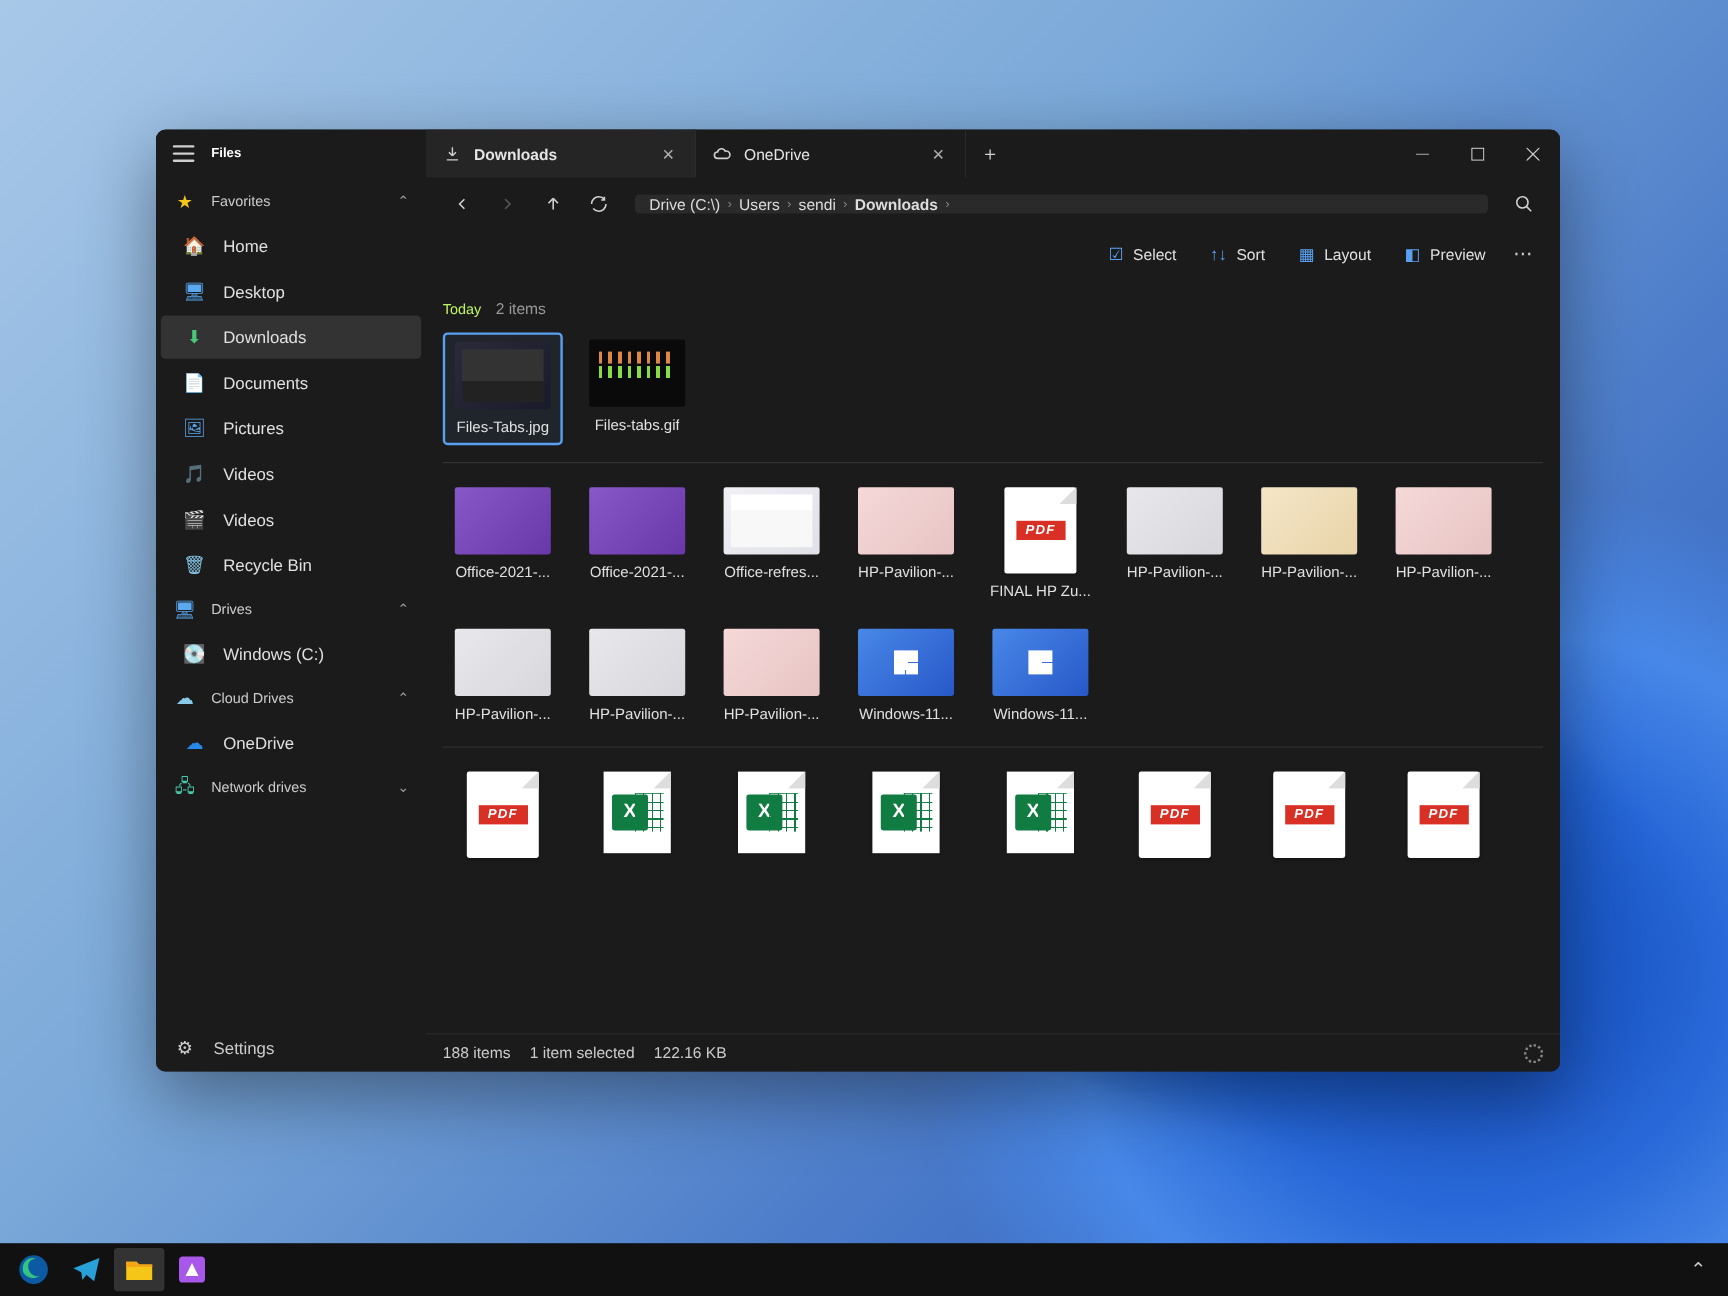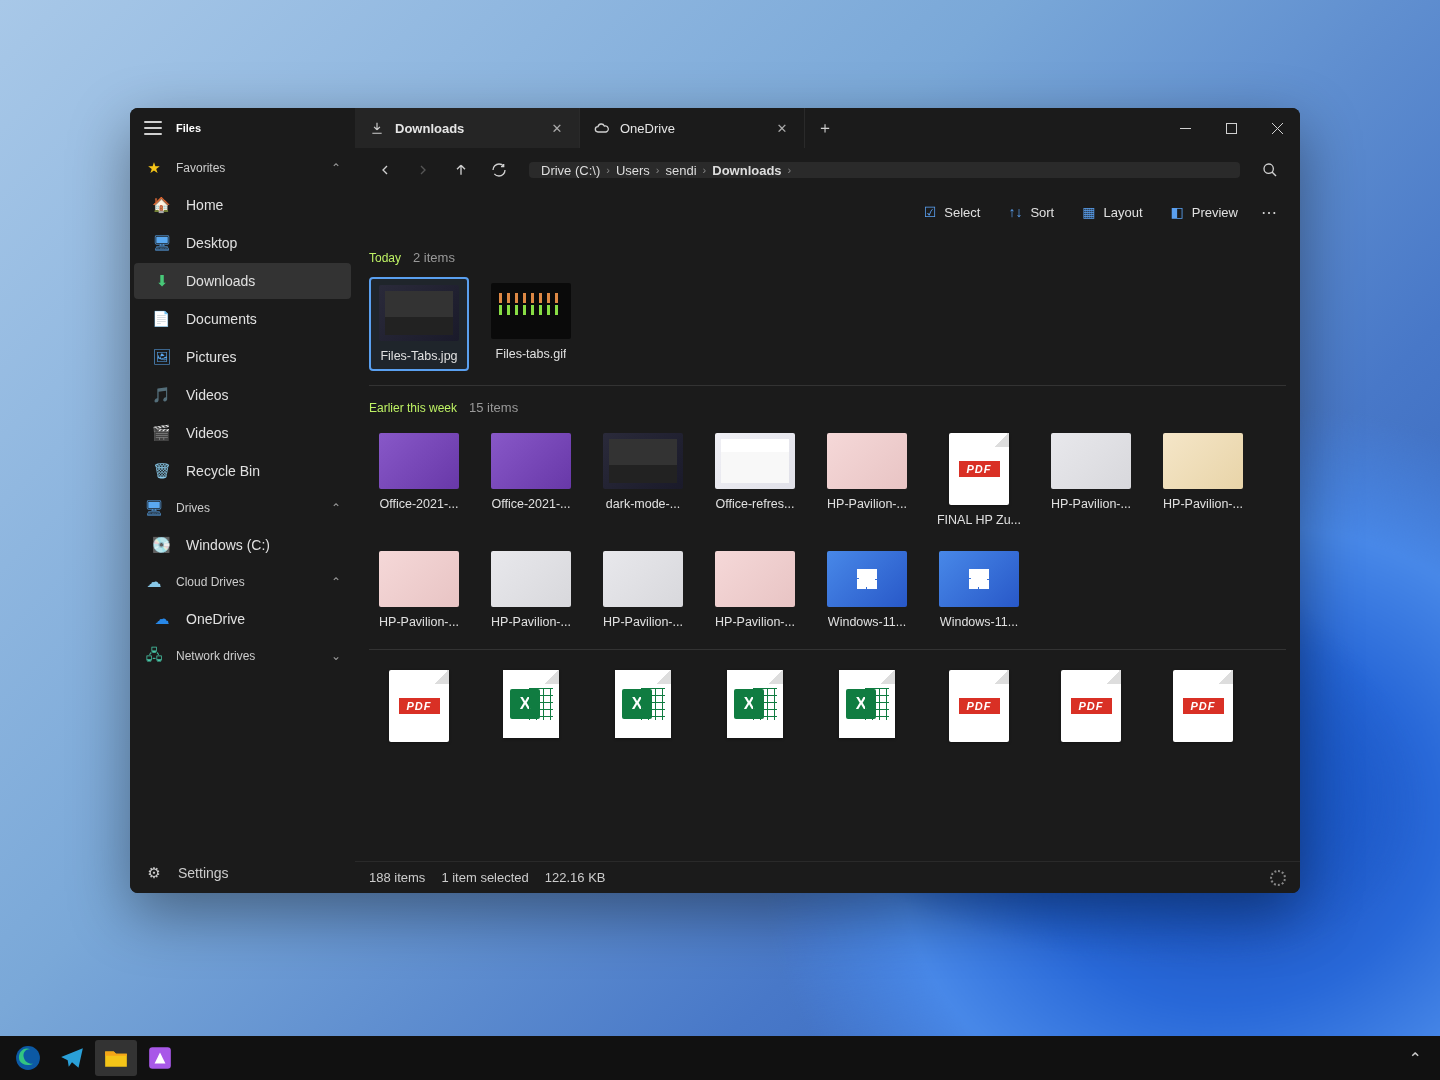--- a/index.html
+++ b/index.html
@@ -327,36 +327,28 @@
             <div class="file-item selected">
               <div class="file-thumb dark-ui"></div>
               <div class="file-label">Files-Tabs.jpg</div>
             </div>
             <div class="file-item">
               <div class="file-thumb gif"></div>
               <div class="file-label">Files-tabs.gif</div>
             </div>
           </div>
           <div class="group-divider"></div>
-          <div class="group-header">
-            <span class="group-title">Earlier this week</span>
-            <span class="group-count">15 items</span>
-          </div>
           <div class="file-grid">
             <div class="file-item">
               <div class="file-thumb office"></div>
               <div class="file-label">Office-2021-...</div>
             </div>
             <div class="file-item">
               <div class="file-thumb office"></div>
               <div class="file-label">Office-2021-...</div>
-            </div>
-            <div class="file-item">
-              <div class="file-thumb dark-ui"></div>
-              <div class="file-label">dark-mode-...</div>
             </div>
             <div class="file-item">
               <div class="file-thumb light-ui"></div>
               <div class="file-label">Office-refres...</div>
             </div>
             <div class="file-item">
               <div class="file-thumb laptop-pink"></div>
               <div class="file-label">HP-Pavilion-...</div>
             </div>
             <div class="file-item">

